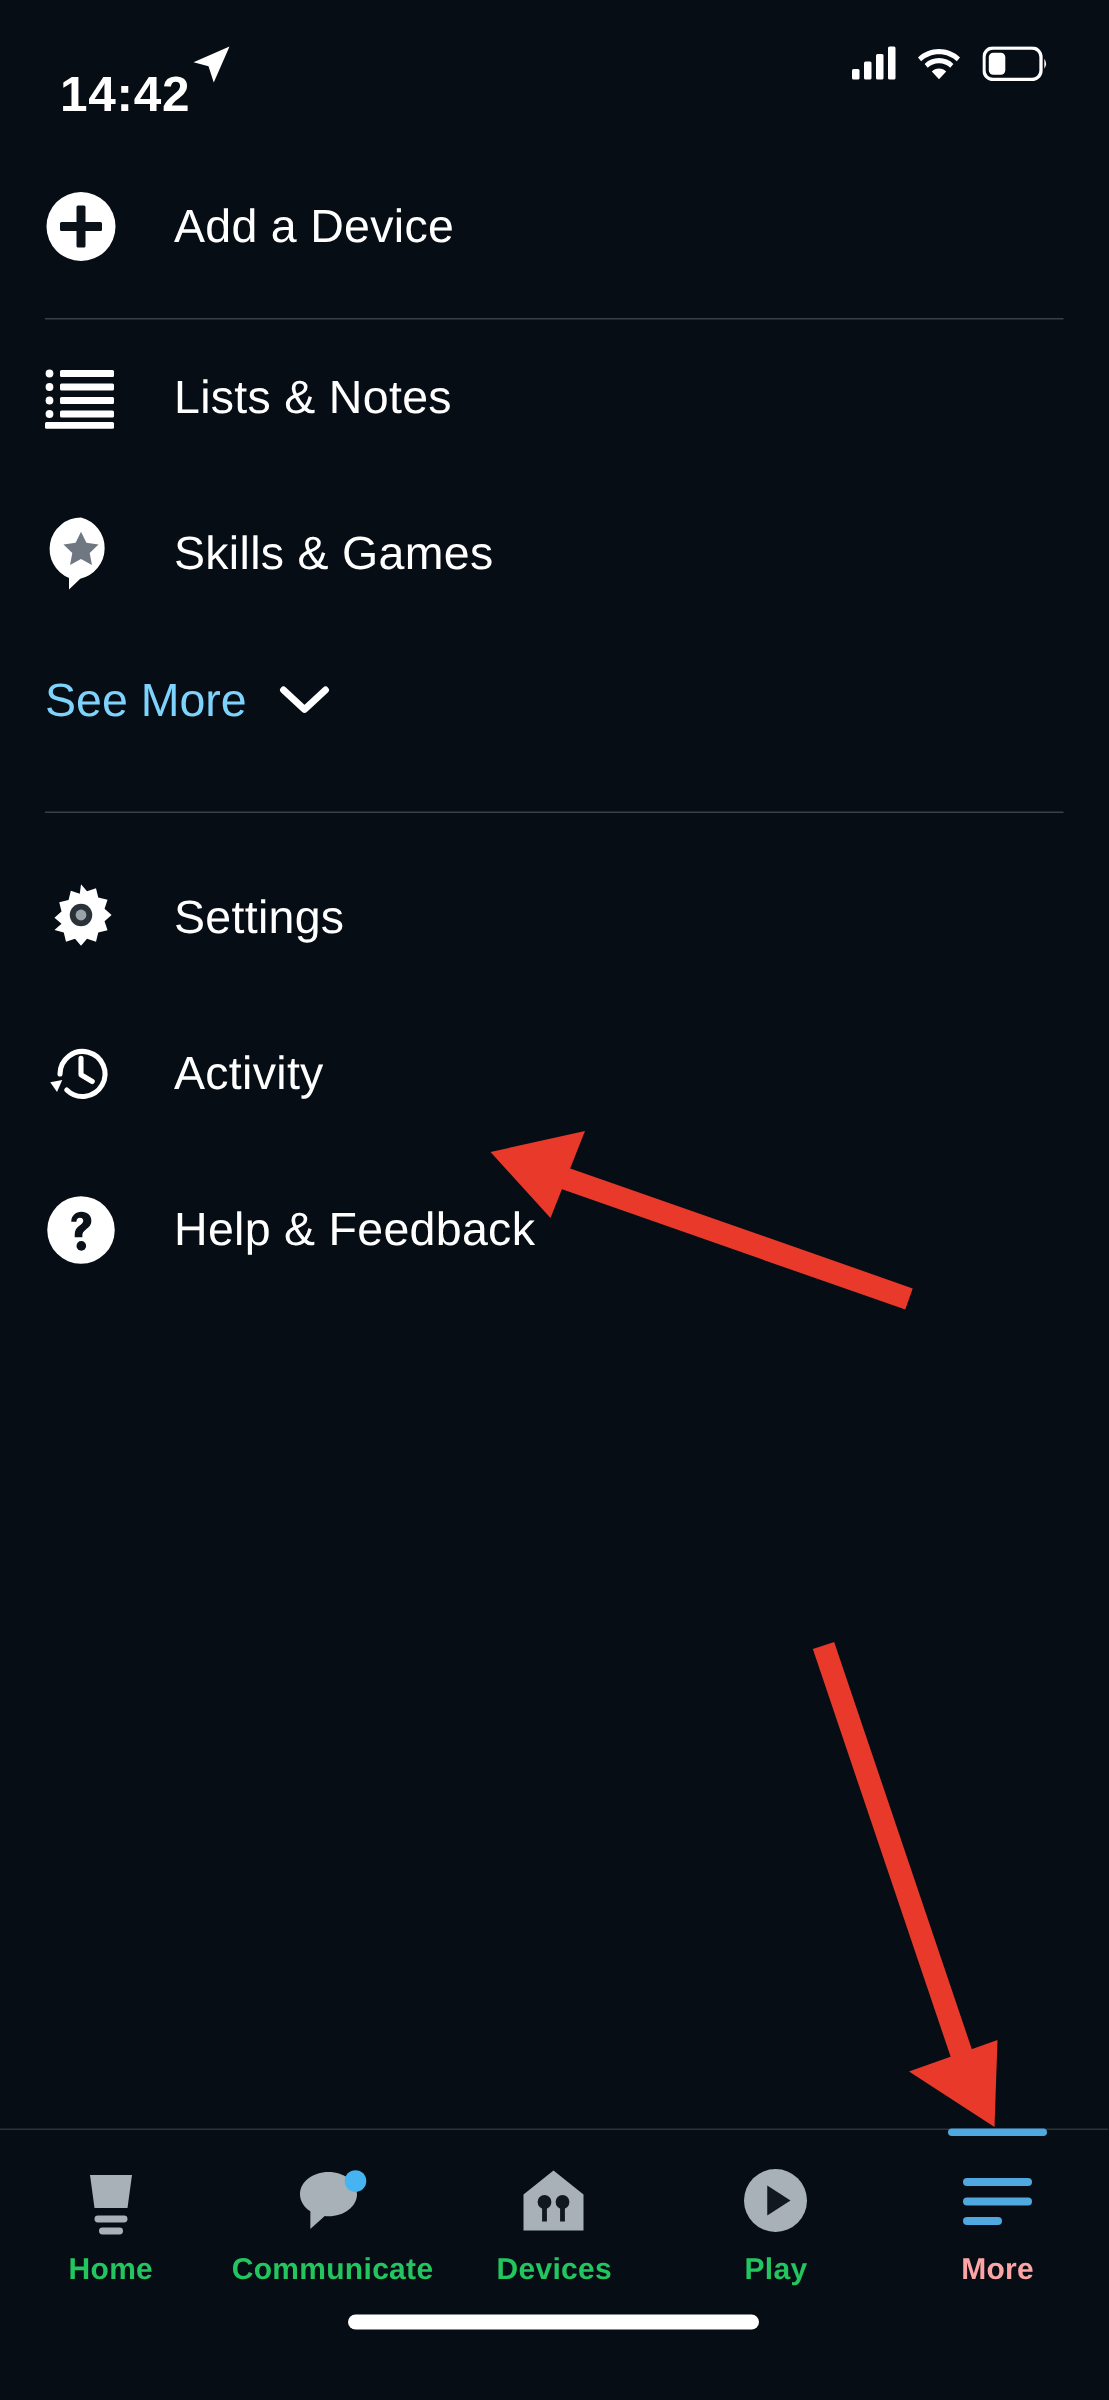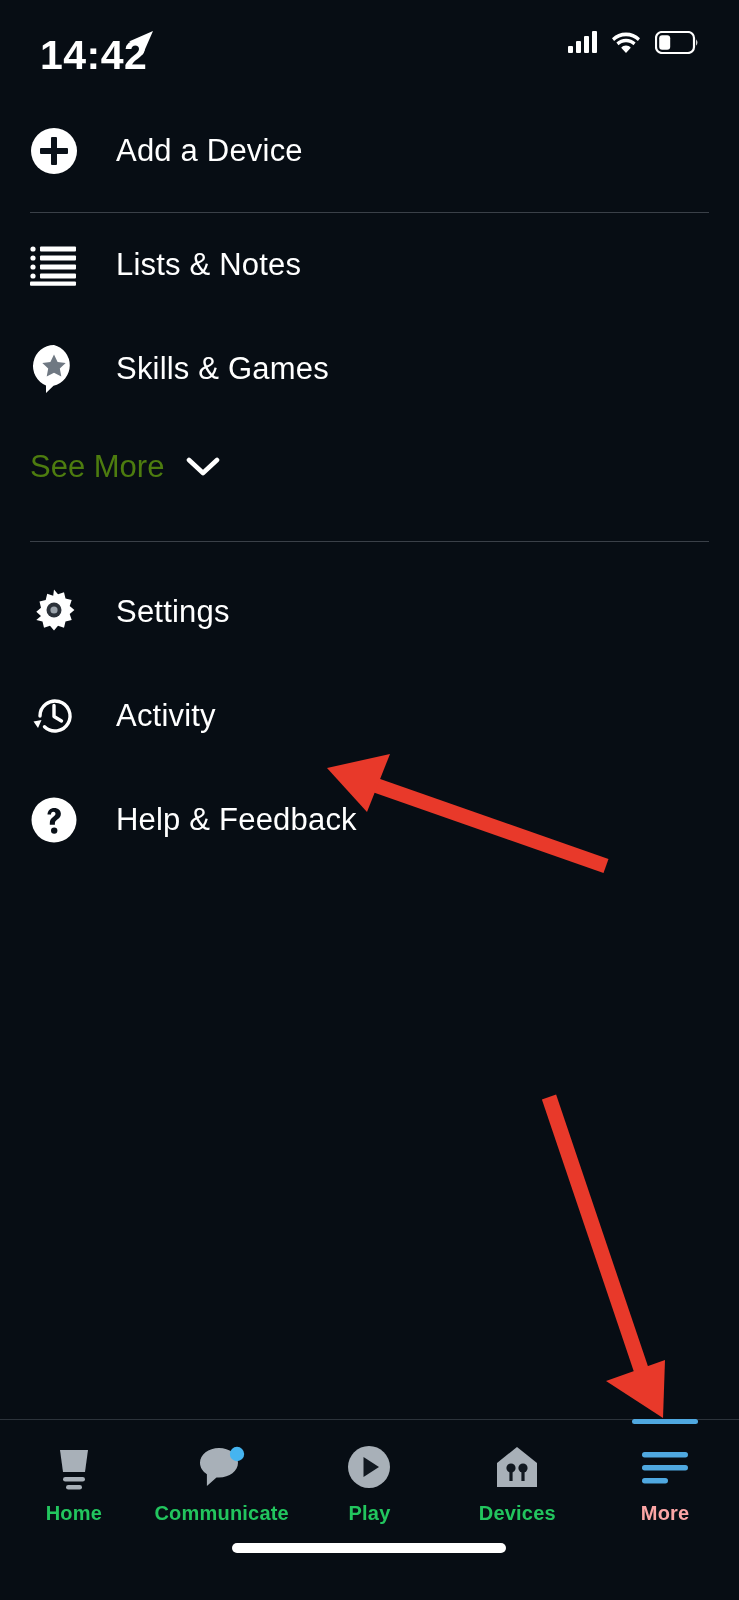--- a/index.html
+++ b/index.html
@@ -13,22 +13,22 @@
     position:relative;
     width:739px; height:1600px;
     background:#070D14;
   }
 
   
   #statusbar {
     position:absolute; left:0; top:0; width:739px; height:90px;
   }
   #status-time {
-    position:absolute; left:40px; top:32px;
-    font-size:41px; font-weight:600; color:#FFFFFF;
+    position:absolute; left:40px; top:44px;
+    font-size:33px; font-weight:600; color:#FFFFFF;
     letter-spacing:0.5px;
   }
   #loc-arrow {
     position:absolute; left:128px; top:30px;
     width:26px; height:26px;
   }
   #status-right {
     position:absolute; right:40px; top:28px;
     display:flex; align-items:center; gap:14px; height:28px;
   }
@@ -61,21 +61,21 @@
     white-space:nowrap;
   }
   .row.first { height:122px; }
 
   
   #see-more-row {
     display:flex; align-items:center;
     height:92px; padding-left:30px;
   }
   #see-more-row .lbl {
-    font-size:31px; color:#4d7c0f; font-weight:400;
+    font-size:31px; color:#7dd3fc; font-weight:400;
   }
   #see-more-row .chev { margin-left:22px; display:flex; align-items:center; }
 
   
   #tabbar {
     position:absolute; left:0; bottom:0; width:739px; height:181px;
     background:#070D14;
     border-top:1px solid #2C333B;
   }
   #tabs {
@@ -251,40 +251,40 @@
             <path d="M23 6C12.5 6 4 12.6 4 20.8c0 4.6 2.7 8.7 6.9 11.4V44l9.6-8.6c0.8 0.1 1.6 0.1 2.5 0.1 10.5 0 19-6.6 19-14.7S33.5 6 23 6z" fill="#A8B0B8"></path>
             <circle cx="41" cy="12" r="7.2" fill="#45B4F0"></circle>
           </svg>
         </span>
         <span class="tlbl">Communicate</span>
       </div>
 
       <div class="tab">
         <span class="tico">
           <svg width="50" height="50" viewBox="0 0 50 50">
-            <circle cx="25" cy="25" r="21" fill="#A8B0B8"></circle>
-            <path d="M19.5 15 L35 25 L19.5 35 Z" fill="#111820"></path>
-          </svg>
-        </span>
-        <span class="tlbl">Play</span>
-      </div>
-
-      <div class="tab">
-        <span class="tico">
-          <svg width="50" height="50" viewBox="0 0 50 50">
             <path d="M25 5 L45 21 V45 H5 V21 Z" fill="#A8B0B8"></path>
             <circle cx="19" cy="26" r="4.6" fill="#111820"></circle>
             <rect x="17.4" y="28" width="3.2" height="11" fill="#111820"></rect>
             <circle cx="31" cy="26" r="4.6" fill="#111820"></circle>
             <rect x="29.4" y="28" width="3.2" height="11" fill="#111820"></rect>
           </svg>
         </span>
         <span class="tlbl">Devices</span>
       </div>
 
+      <div class="tab">
+        <span class="tico">
+          <svg width="50" height="50" viewBox="0 0 50 50">
+            <circle cx="25" cy="25" r="21" fill="#A8B0B8"></circle>
+            <path d="M19.5 15 L35 25 L19.5 35 Z" fill="#111820"></path>
+          </svg>
+        </span>
+        <span class="tlbl">Play</span>
+      </div>
+
       <div class="tab active">
         <span class="indicator"></span>
         <span class="tico">
           <svg width="54" height="42" viewBox="0 0 54 42">
             <rect x="4" y="6" width="46" height="5.4" rx="2.7" fill="#4FA8E0"></rect>
             <rect x="4" y="19" width="46" height="5.4" rx="2.7" fill="#4FA8E0"></rect>
             <rect x="4" y="32" width="26" height="5.4" rx="2.7" fill="#4FA8E0"></rect>
           </svg>
         </span>
         <span class="tlbl">More</span>

